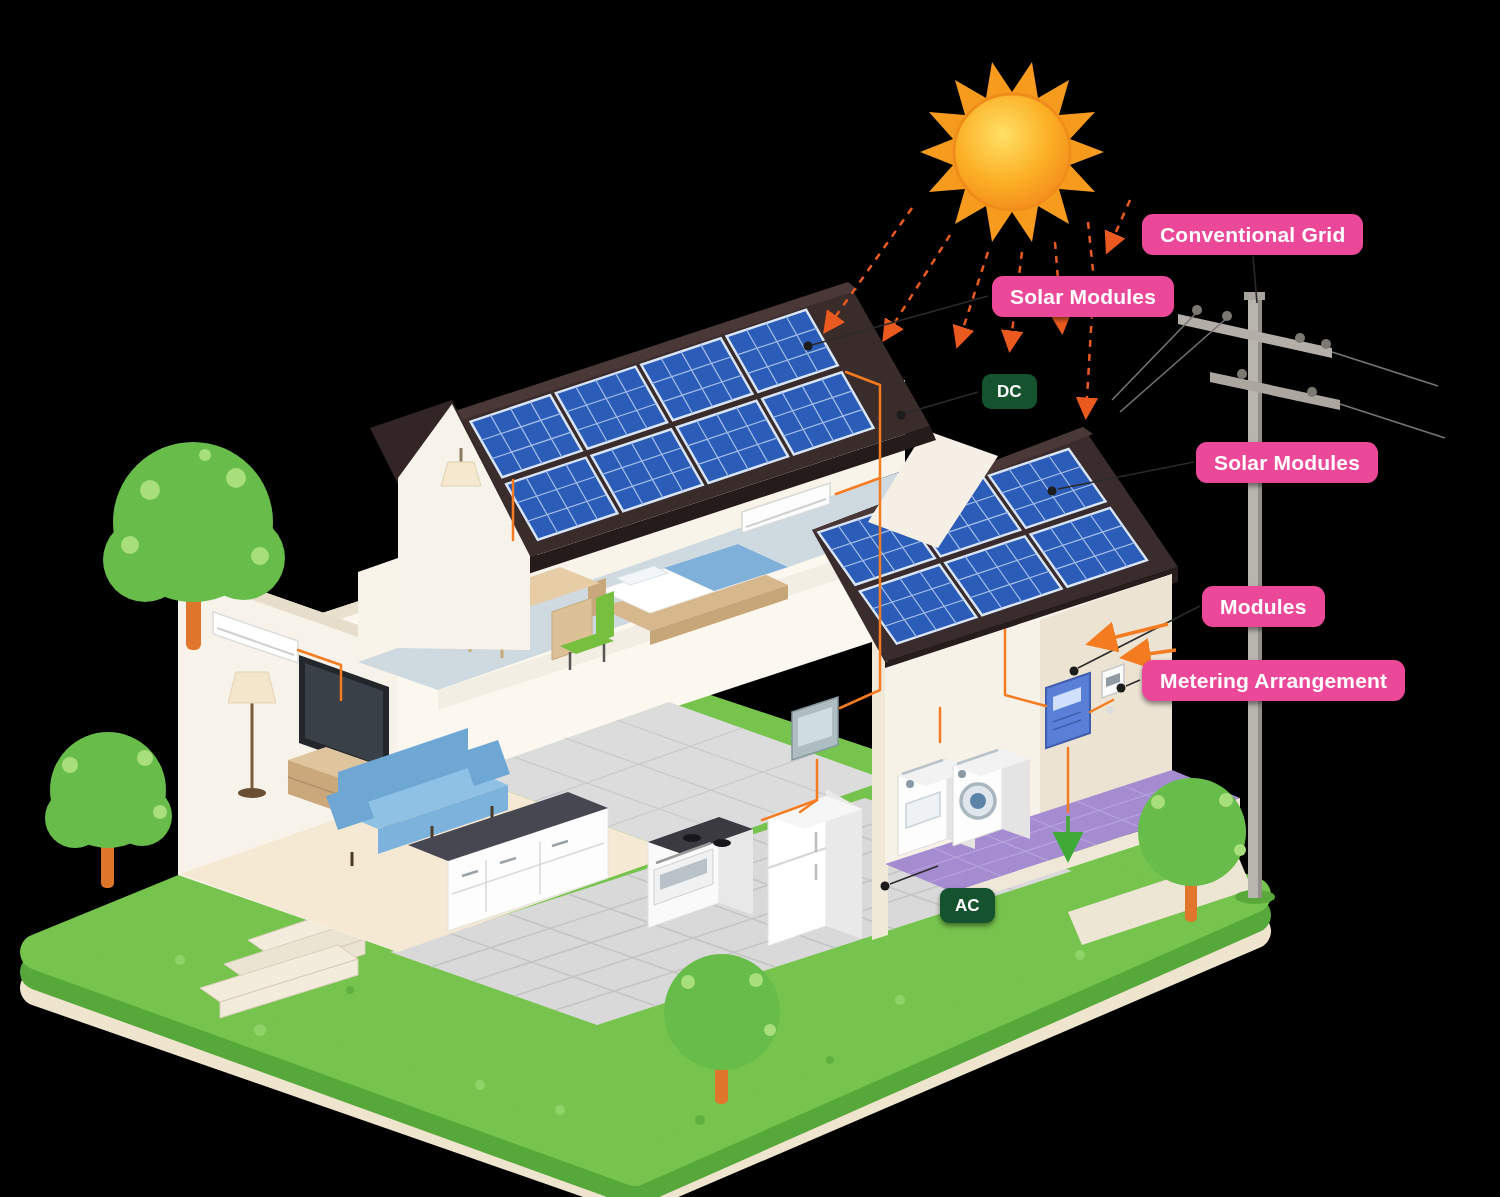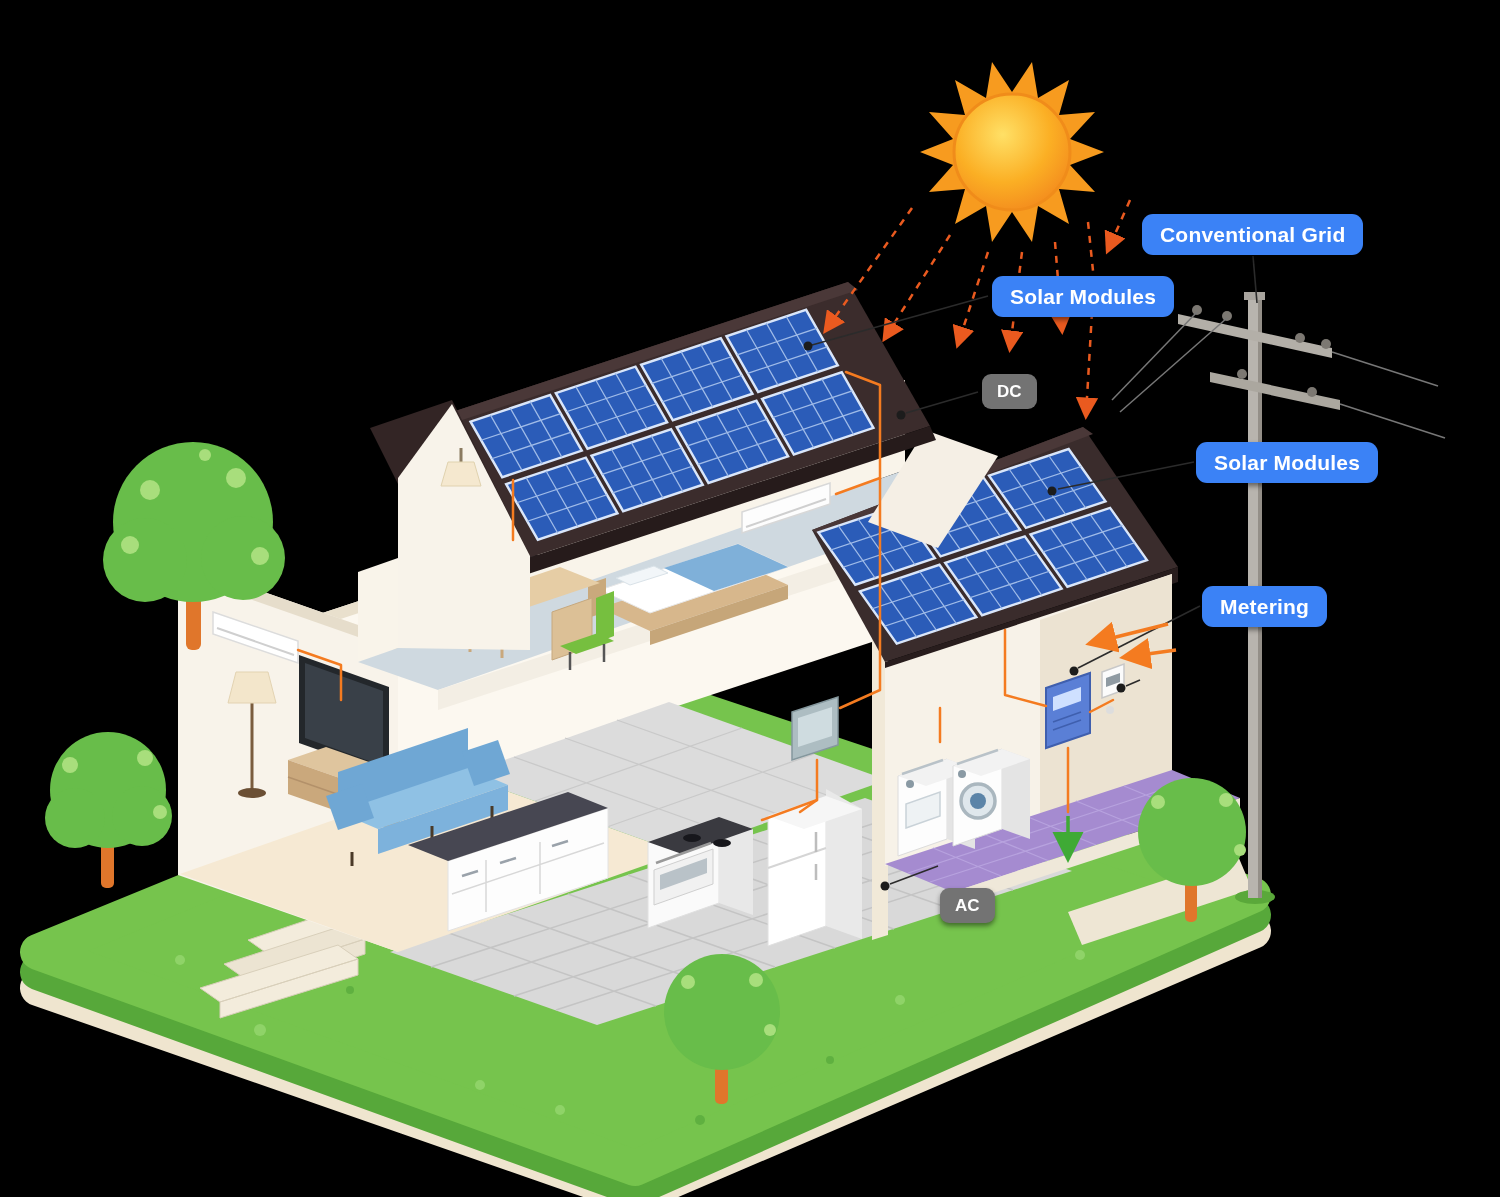--- a/index.html
+++ b/index.html
@@ -1,22 +1,22 @@
 <!DOCTYPE html>
 <html><head>
 <meta charset="utf-8">
 <style>
   html,body{margin:0;padding:0;background:#000;}
   .stage{position:relative;width:1500px;height:1197px;background:#000;overflow:hidden;
          font-family:"Liberation Sans",sans-serif;}
   .stage svg{position:absolute;left:0;top:0;}
-  .callout{position:absolute;background:#3b82f6;color:#fff;font-weight:bold;font-size:21px;
+  .callout{position:absolute;background:#ec4899;color:#fff;font-weight:bold;font-size:21px;
            line-height:1;padding:10px 18px;border-radius:11px;white-space:nowrap;
            box-shadow:0 3px 5px rgba(0,0,0,.45);letter-spacing:.2px;}
-  .badge{position:absolute;background:#737373;color:#fff;font-weight:bold;font-size:17px;
+  .badge{position:absolute;background:#14532d;color:#fff;font-weight:bold;font-size:17px;
          line-height:1;padding:9px 15px;border-radius:9px;white-space:nowrap;
          box-shadow:0 3px 5px rgba(0,0,0,.45);}
 </style>
 </head>
 <body>
 
 <div class="stage">
 
 <svg width="1500" height="1197" viewBox="0 0 1500 1197">
   <defs>
@@ -382,18 +382,19 @@
 </svg>
 
 <div class="callout" style="left:1142px;top:214px">Conventional Grid</div>
 
 <div class="callout" style="left:992px;top:276px">Solar Modules</div>
 
 <div class="badge" style="left:982px;top:374px">DC</div>
 
 <div class="callout" style="left:1196px;top:442px">Solar Modules</div>
 
-<div class="callout" style="left:1202px;top:586px">Metering</div>
-
+<div class="callout" style="left:1202px;top:586px">Modules</div>
+
+<div class="callout" style="left:1142px;top:660px">Metering Arrangement</div>
 
 <div class="badge" style="left:940px;top:888px">AC</div>
 
 </div>
 
 </body></html>

